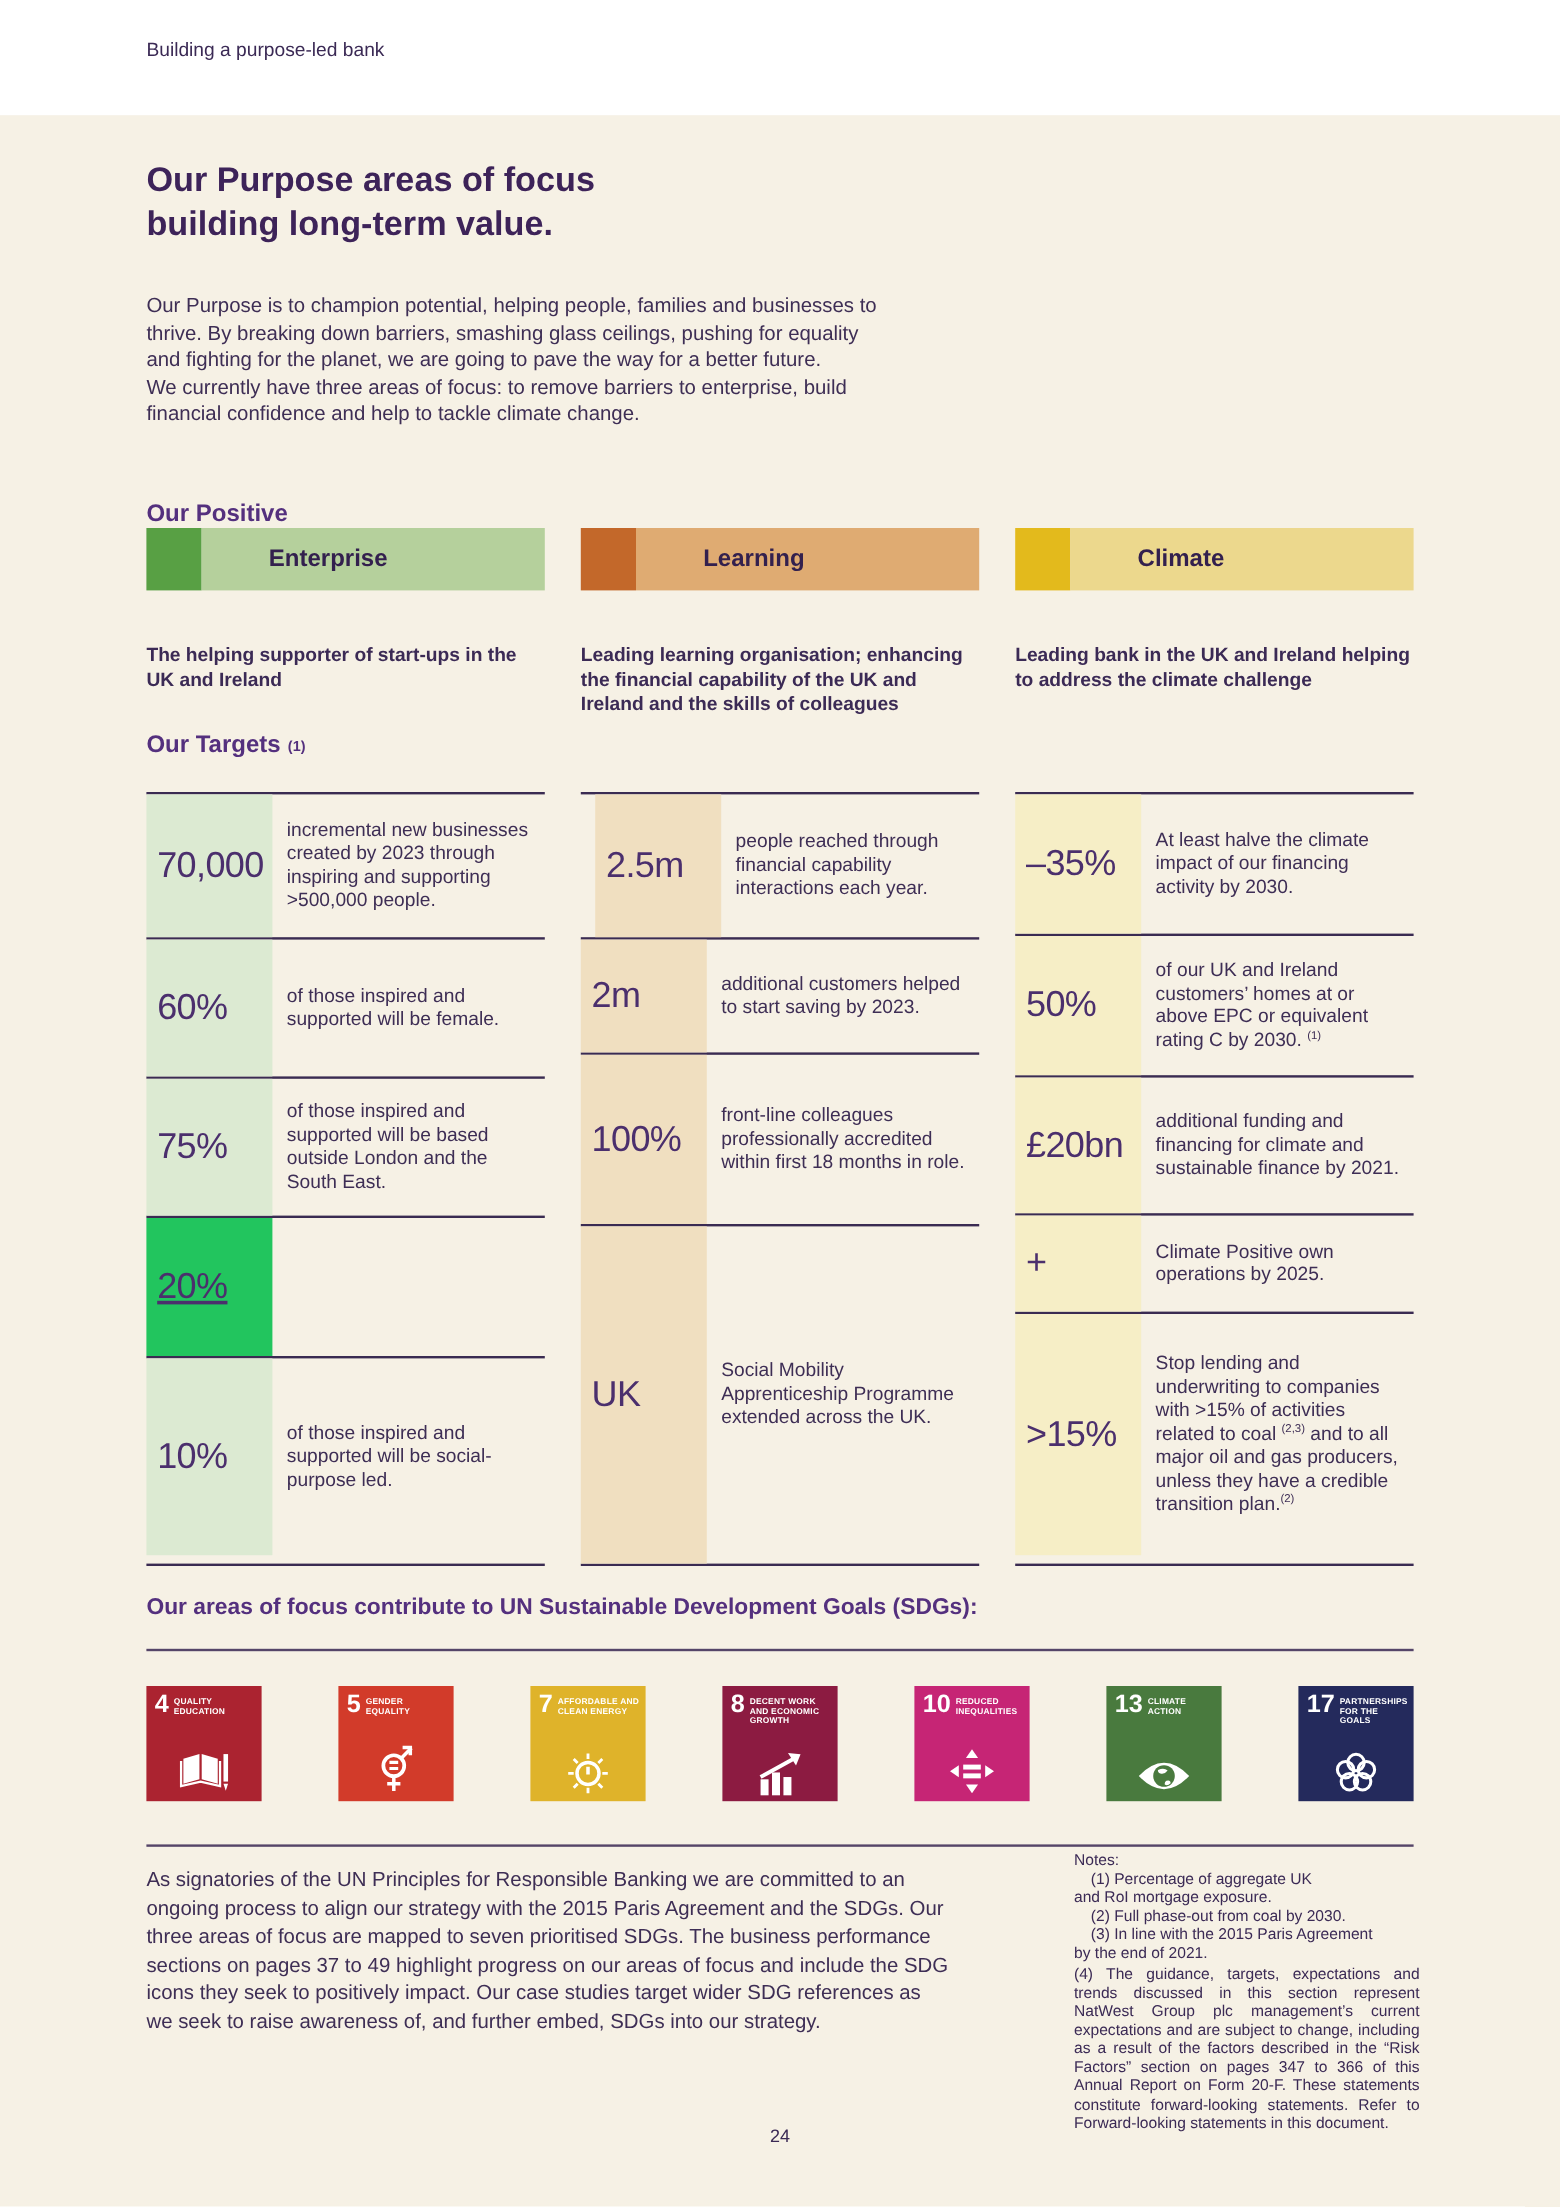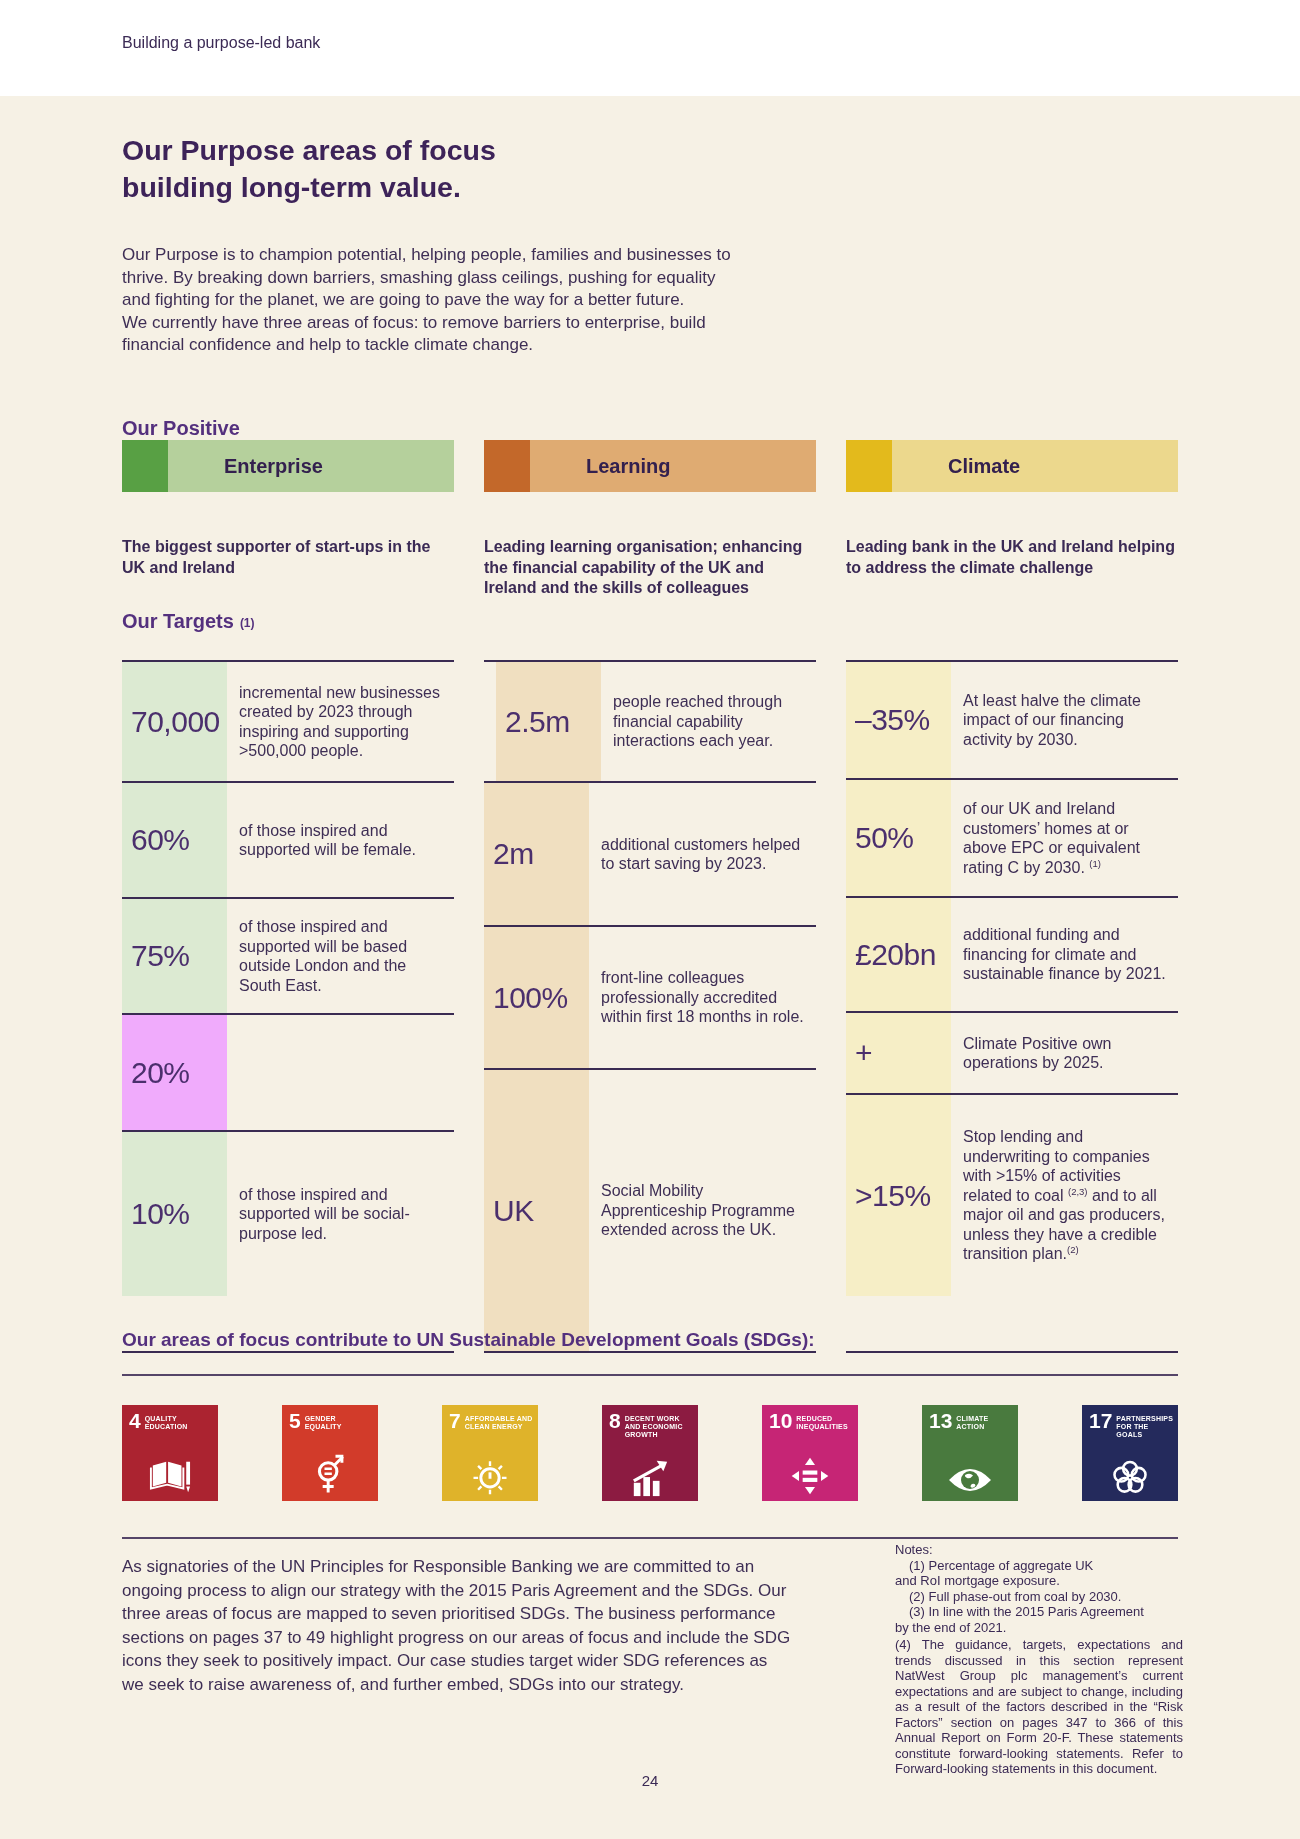--- a/index.html
+++ b/index.html
@@ -84,21 +84,21 @@
     </div>
     <div class="pillar-bar">
       <div class="bar-chip" style="background: rgb(227, 186, 28);"></div>
       <div class="bar-body" style="background: rgb(236, 216, 141);">
         <span class="bar-label">Climate</span>
       </div>
     </div>
   </div>
 
   <div class="abs cols descs">
-    <div class="pillar-desc">The biggest supporter of start-ups in the UK and Ireland</div>
+    <div class="pillar-desc">The helping supporter of start-ups in the UK and Ireland</div>
     <div class="pillar-desc">Leading learning organisation; enhancing the financial capability of the UK and Ireland and the skills of colleagues</div>
     <div class="pillar-desc">Leading bank in the UK and Ireland helping to address the climate challenge</div>
   </div>
 
   <div class="abs section-heading h-targets">
     <span>Our Targets</span><span class="sup-lg">(1)</span>
   </div>
 
   <div class="abs cols tables">
 
@@ -115,38 +115,38 @@
             <div class="tinner">of those inspired and supported will be female.</div>
           </div>
       </div>
       <div class="trow" style="height:116px">
         <div class="stat" style="background: rgb(220, 234, 210);">75%</div>
         <div class="ttext">
             <div class="tinner">of those inspired and supported will be based outside London and the South East.</div>
           </div>
       </div>
       <div class="trow" style="height:117px">
-        <div class="stat" style="background: #f0abfc;">20%</div>
+        <div class="stat" style="background: #22c55e; text-decoration: underline;">20%</div>
       </div>
       <div class="trow" style="height:166px">
         <div class="stat" style="background: rgb(220, 234, 210);">10%</div>
         <div class="ttext">
             <div class="tinner">of those inspired and supported will be social-purpose led.</div>
           </div>
       </div>
     </div>
 
     <div class="tcol">
       <div class="trow" style="height:121px">
         <div class="stat" style="background: rgb(240, 223, 192); margin-left: 12px;">2.5m</div>
         <div class="ttext">
             <div class="tinner">people reached through financial capability interactions each year.</div>
           </div>
       </div>
-      <div class="trow" style="height:144px">
+      <div class="trow" style="height:96px">
         <div class="stat" style="background: rgb(240, 223, 192);">2m</div>
         <div class="ttext">
             <div class="tinner">additional customers helped to start saving by 2023.</div>
           </div>
       </div>
       <div class="trow" style="height:143px">
         <div class="stat" style="background: rgb(240, 223, 192);">100%</div>
         <div class="ttext">
             <div class="tinner">front-line colleagues professionally accredited within first 18 months in role.</div>
           </div>

